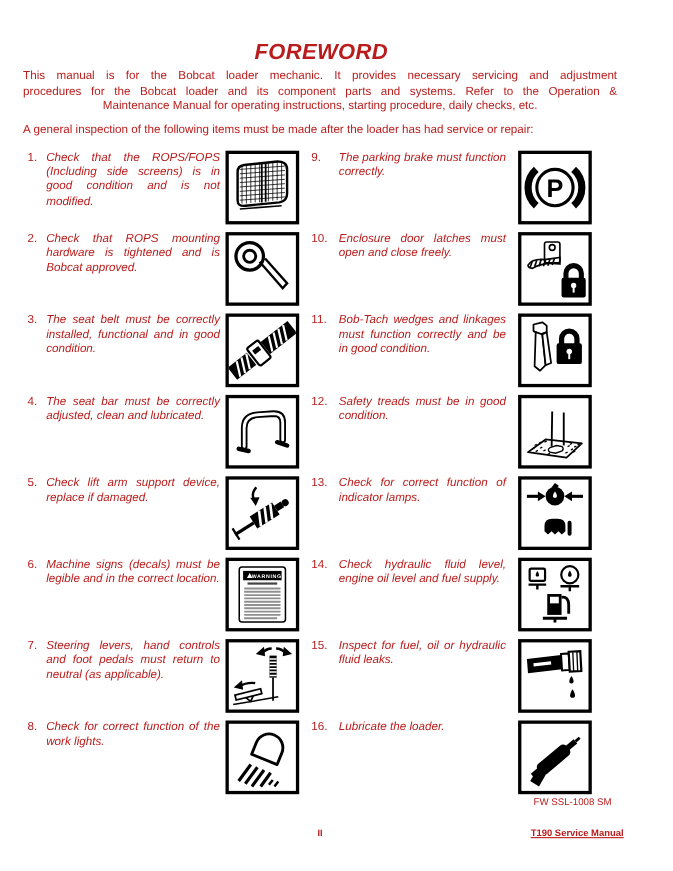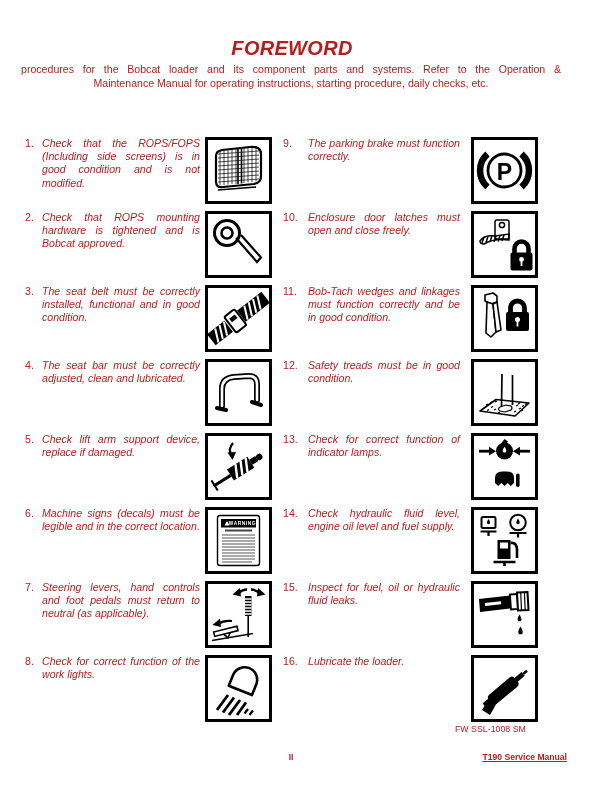--- a/index.html
+++ b/index.html
@@ -24,36 +24,38 @@
   .cell.left  .num { width:17px; }
   .cell.right .num { width:25px; }
   .txt { font-size:10.6px; line-height:13.2px; text-align:justify;font-style:italic; }
   .cell.left  .txt { width:158px; }
   .cell.right .txt { width:152px; }
   .iconbox {
     margin-left:auto; width:67px; height:67px; box-sizing:border-box;
     border:3px solid #000; background:#fff; flex:none;
   }
   .iconbox svg { display:block; }
-  .fw-code { position:absolute; top:724px; left:455px; font-size:8.8px; }
+  .fw-code { position:absolute; top:724px; left:485px; font-size:8.8px; }
   .footer-page { position:absolute; top:752px; left:280px; width:22px; text-align:center; font-size:8.4px; font-weight:bold; }
   .footer-manual { position:absolute; top:752px; right:45px; font-size:8.6px; font-weight:bold;text-decoration:underline; }
 </style>
 </head>
 <body>
 
 <div class="page">
 
   <div class="title">FOREWORD</div>
 
   <div class="intro">
+    <div class="jline">This manual is for the Bobcat loader mechanic. It provides necessary servicing and adjustment</div>
     <div class="jline">procedures for the Bobcat loader and its component parts and systems. Refer to the Operation &amp;</div>
     <div class="lline">Maintenance Manual for operating instructions, starting procedure, daily checks, etc.</div>
   </div>
 
+  <div class="note">A general inspection of the following items must be made after the loader has had service or repair:</div>
 
   <div class="list">
 
     <div class="row">
       <div class="cell left">
         <div class="num">1.</div>
         <div class="txt">Check that the ROPS/FOPS (Including side screens) is in good condition and is not modified.</div>
         <div class="iconbox">
           <svg viewBox="0 0 61 61" width="61" height="61">
             <path d="M8 16 Q8 11 14 10 L42 7 Q53 6 53 14 L53 36 Q53 43 46 44 L15 47 Q8 48 8 42 Z" fill="none" stroke="#000" stroke-width="2.2"></path>

